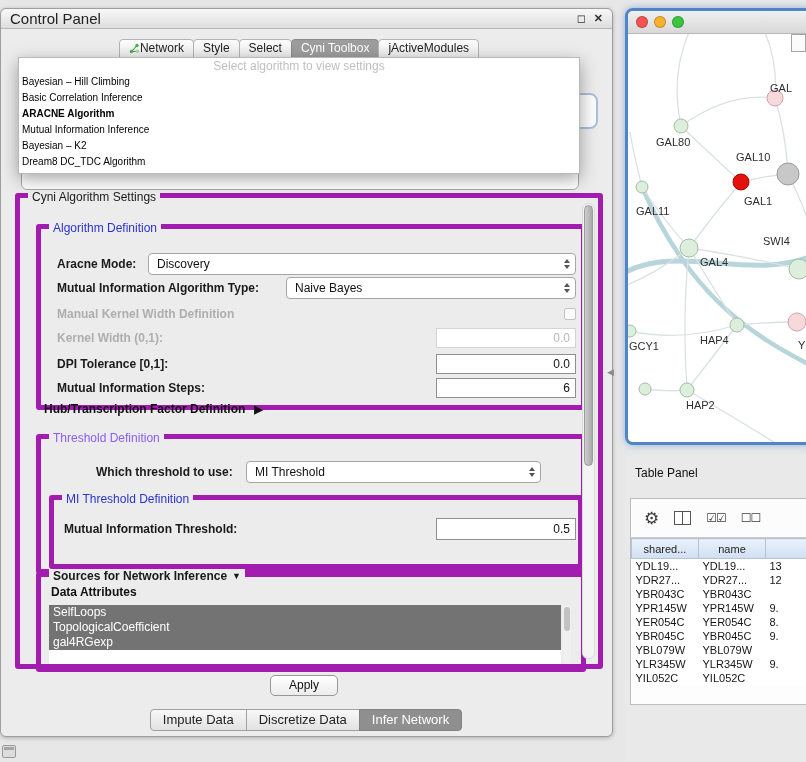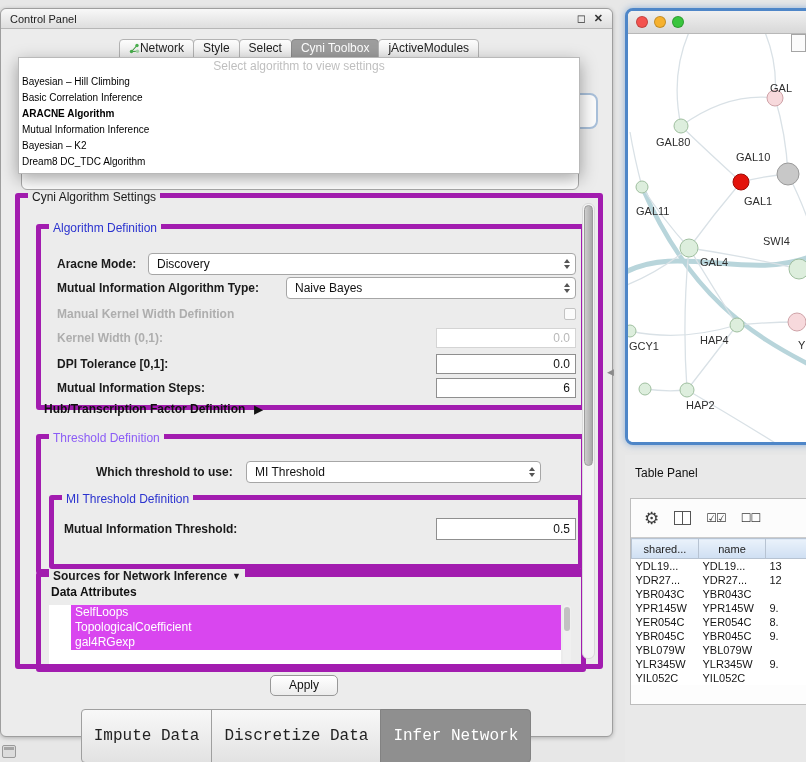--- a/index.html
+++ b/index.html
@@ -6,21 +6,21 @@
   body{position:relative;width:806px;height:762px;background:#e7e7e7;
        font-family:"Liberation Sans",sans-serif;overflow:hidden;-webkit-font-smoothing:antialiased;}
   .abs{position:absolute;}
 
   
   #control-panel{left:0;top:8px;width:611px;height:727px;background:#ececec;
     border:1px solid #9e9e9e;border-radius:6px;box-shadow:0 1px 4px rgba(0,0,0,.25);}
   #cp-titlebar{position:absolute;left:0;top:0;right:0;height:20px;
     background:linear-gradient(#f8f8f8,#dedede);border-bottom:1px solid #b6b6b6;
     border-radius:6px 6px 0 0;display:flex;align-items:center;padding:0 9px;box-sizing:border-box;}
-  #cp-title{font-size:11px;color:#222;}
+  #cp-title{font-size:15px;color:#222;}
   .cp-btns{margin-left:auto;display:flex;gap:8px;color:#333;font-size:11px;line-height:11px;}
   .cp-btns span{cursor:default;}
 
   
   #top-tabs{left:0;top:30px;right:14px;display:flex;justify-content:center;}
   .tab{font-size:12px;color:#222;background:linear-gradient(#fcfcfc,#ebebeb);
     border:1px solid #b3b3b3;border-radius:4px 4px 0 0;padding:2px 9px 3px;margin-left:-1px;
     display:flex;align-items:center;line-height:13px;}
   .tab.selected{background:#9d9d9d;color:#fff;border-color:#8b8b8b;}
 
@@ -81,31 +81,31 @@
     border-radius:2px;box-sizing:border-box;}
 
   #hub-row{position:absolute;left:24px;top:204px;display:flex;align-items:center;gap:9px;
     font-size:12px;font-weight:bold;color:#111;}
   #hub-arrow{font-size:11px;color:#111;}
 
   
   #attr-label{position:absolute;left:10px;top:8px;font-size:12px;font-weight:bold;color:#111;}
   #attr-list{position:absolute;left:8px;top:28px;width:512px;height:59px;background:#fff;overflow:hidden;}
   .attr-item{height:15px;line-height:15px;font-size:12px;padding-left:4px;color:#111;white-space:nowrap;}
-  .attr-item.selected{background:#d946ef;color:#fff;margin-left:22px;}
+  .attr-item.selected{background:#737373;color:#fff;}
   #attr-scroll{position:absolute;left:522px;top:28px;width:8px;height:59px;background:#f0f0f0;border-radius:4px;}
   #attr-thumb{position:absolute;left:1px;right:1px;top:2px;height:24px;background:#c2c2c2;border-radius:4px;}
 
   #apply-btn{left:269px;top:666px;width:68px;height:21px;background:linear-gradient(#ffffff,#ececec);
     border:1px solid #989898;border-radius:5px;font-size:12px;color:#111;text-align:center;
     line-height:19px;box-sizing:border-box;}
 
   #bottom-tabs{left:0;right:0;top:700px;display:flex;justify-content:center;}
-  .seg{font-size:16px;color:#222;background:linear-gradient(#f8f8f8,#e2e2e2);
-    border:1px solid #9f9f9f;padding:19px 12px;margin-left:-1px;line-height:14px;font-family:Liberation Mono, monospace;}
+  .seg{font-size:13px;color:#222;background:linear-gradient(#f8f8f8,#e2e2e2);
+    border:1px solid #9f9f9f;padding:3px 12px;margin-left:-1px;line-height:14px;}
   .seg.first{border-radius:4px 0 0 4px;}
   .seg.last{border-radius:0 4px 4px 0;}
   .seg.selected{background:#8f8f8f;color:#fff;border-color:#828282;}
 
   
   #splitter-arrow{left:607px;top:367px;font-size:9px;color:#8a8a8a;}
   #dock-icon{left:2px;top:745px;width:14px;height:13px;border:1px solid #9a9a9a;border-radius:2px;
     background:#dcdcdc;box-sizing:border-box;}
   .dock-inner{margin:1px;height:3px;background:#a5a5a5;}
 

